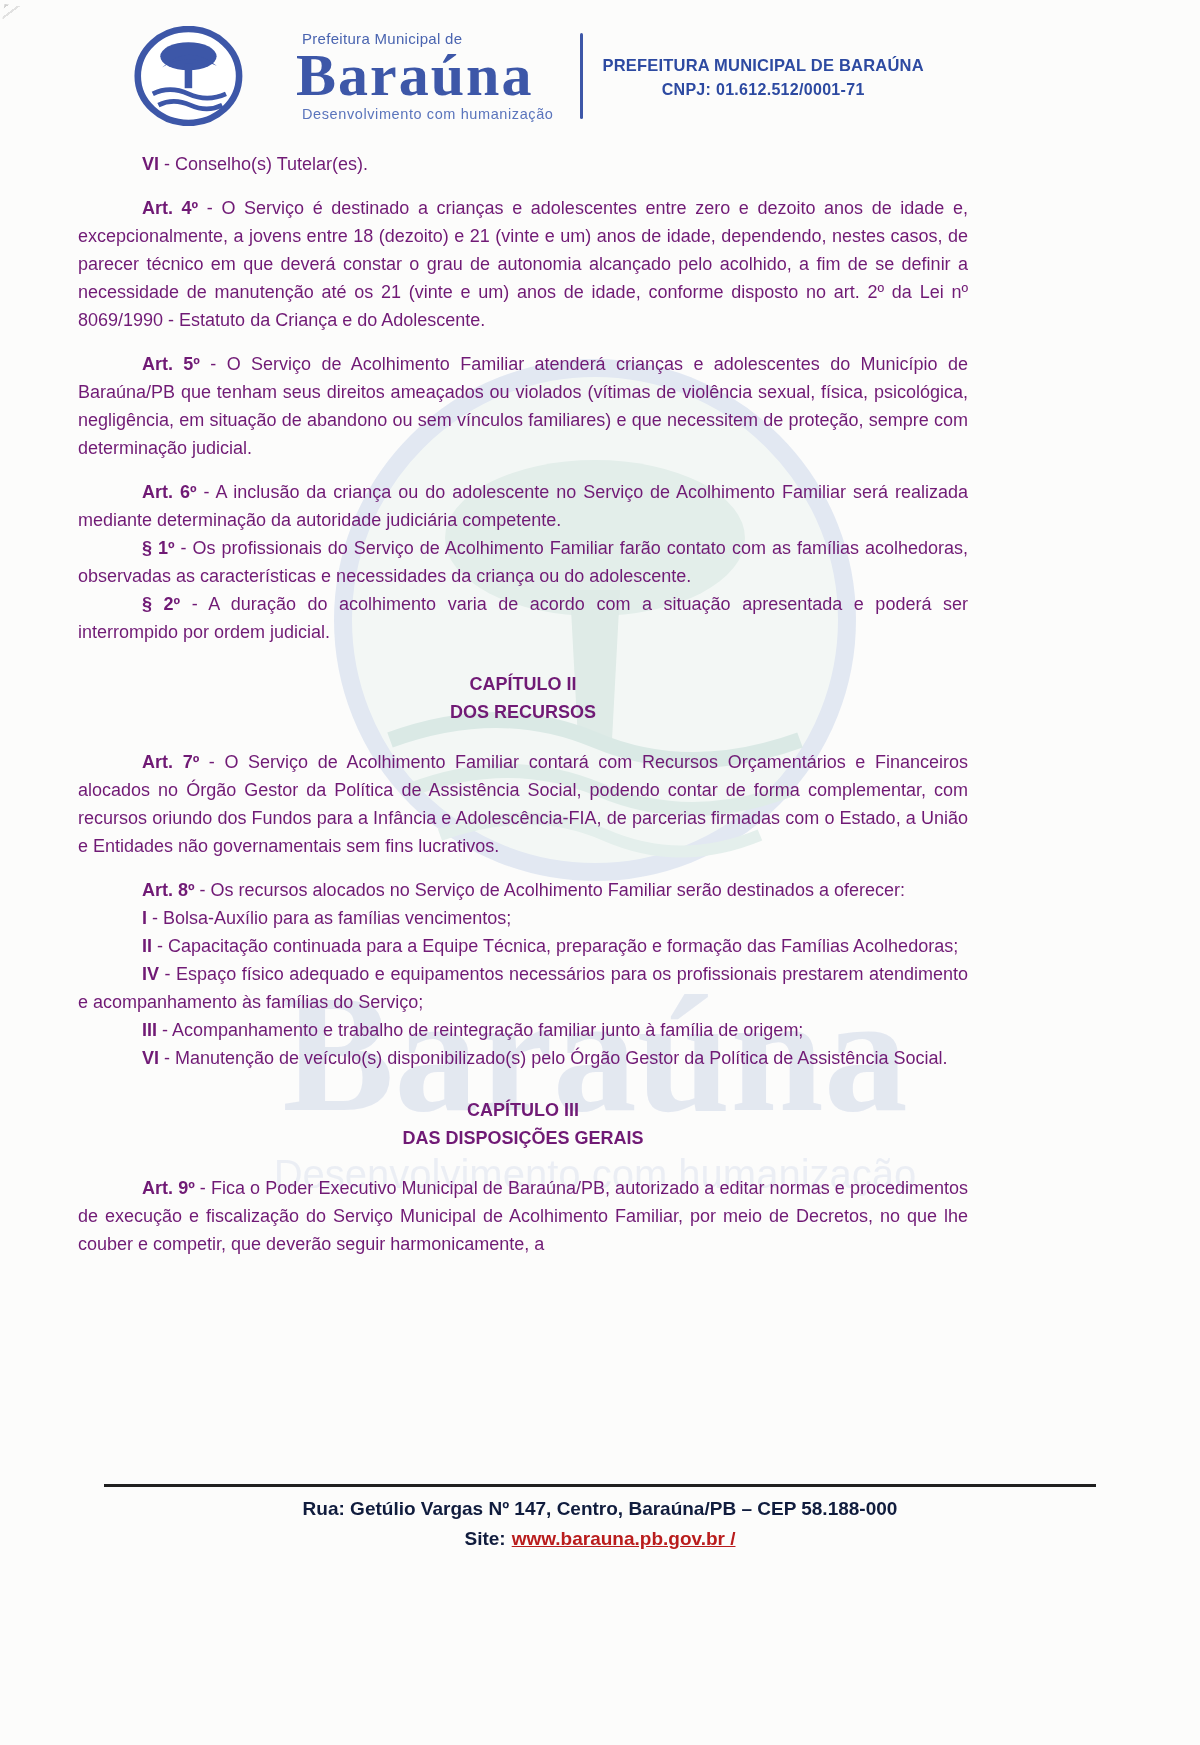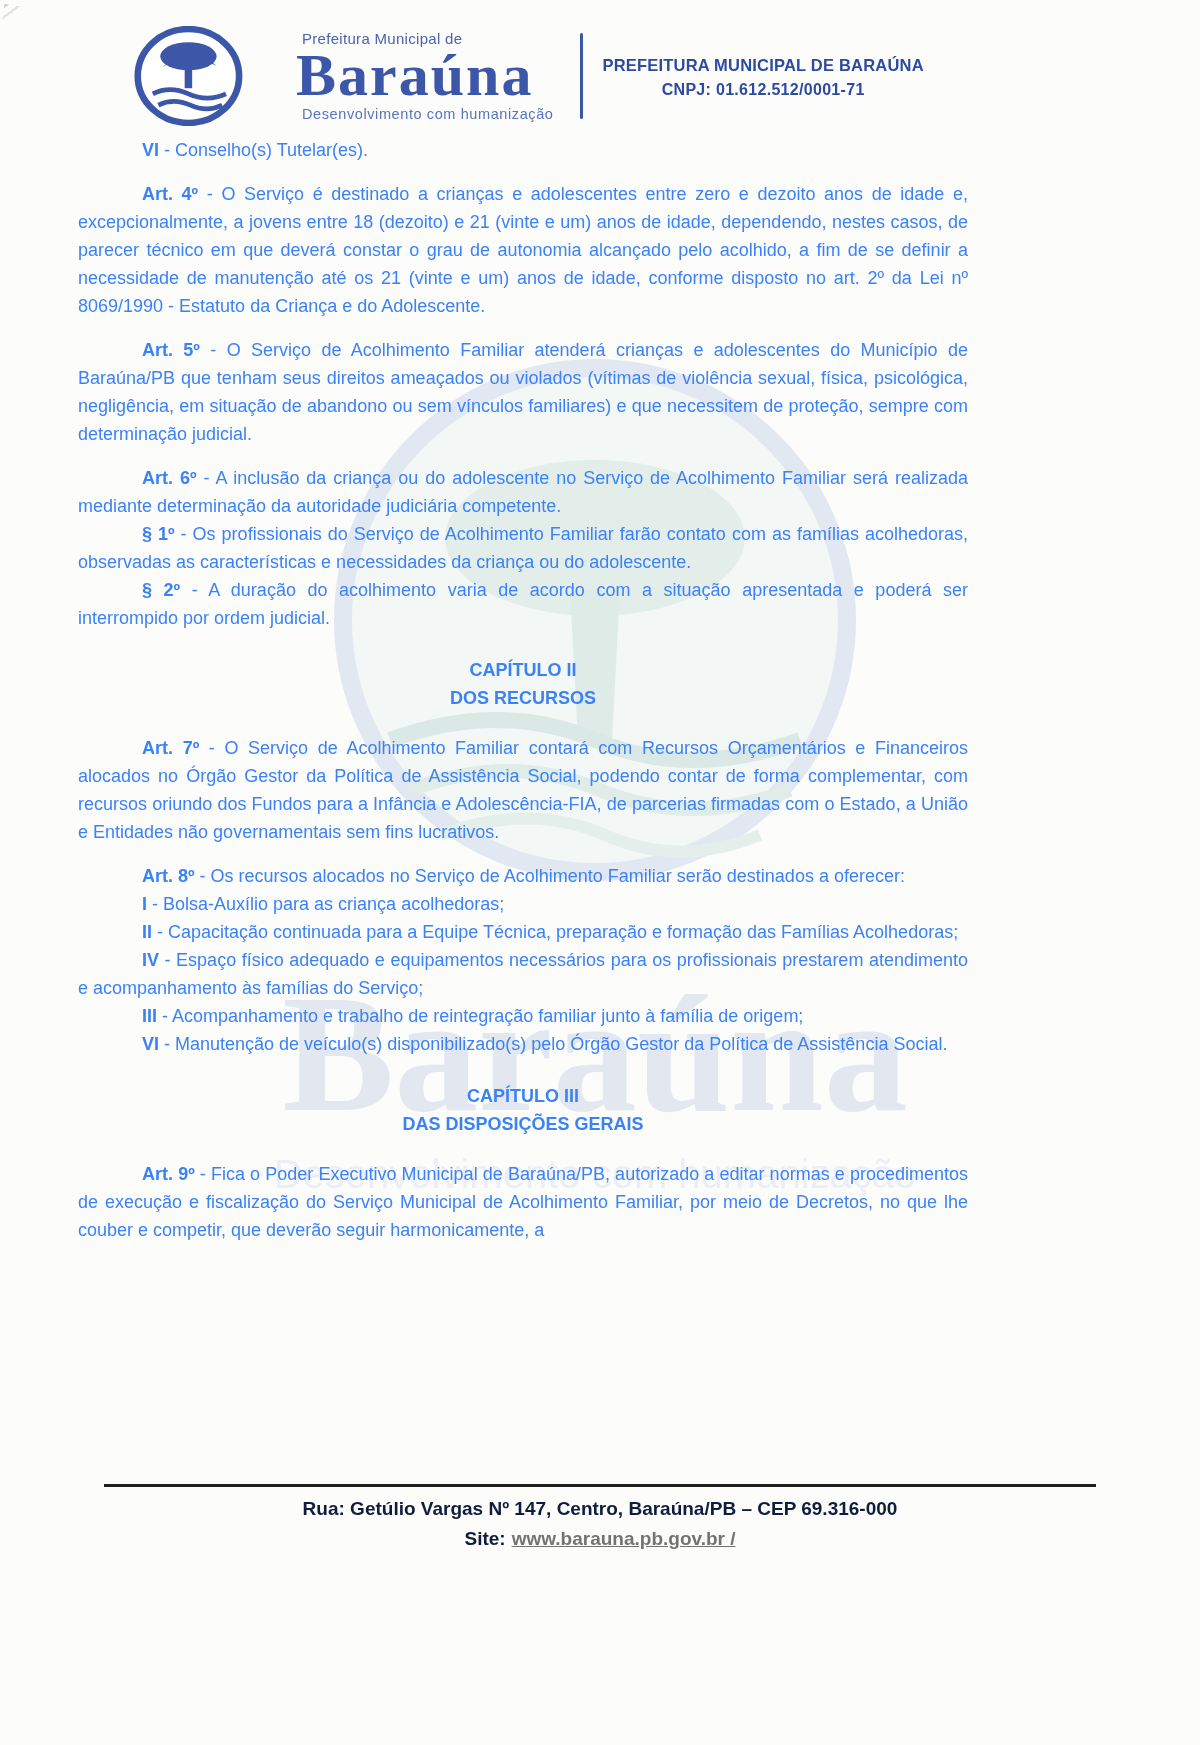--- a/index.html
+++ b/index.html
@@ -23,34 +23,34 @@
   .logo-name{font-family:"Liberation Serif",serif;font-weight:bold;font-size:60px;line-height:.95;
     color:#3d57a8;letter-spacing:2px;}
   .logo-tag{font-size:14.5px;color:#5a74bc;letter-spacing:.6px;margin-left:6px;margin-top:2px;}
   .header-divider{width:3px;height:86px;background:#3d57a8;margin:0 20px 0 26px;border-radius:2px;}
   .agency{text-align:center;color:#2d4aa1;font-weight:bold;line-height:1.55;padding-top:4px;}
   .agency-state{font-size:17px;letter-spacing:.4px;}
   .agency-muni{font-size:16.5px;letter-spacing:.2px;}
   .agency-cnpj{font-size:16px;letter-spacing:.3px;}
 
   
-  .content{position:absolute;top:136px;left:78px;width:890px;z-index:1;
-    color:#3b82f6;font-size:18px;line-height:28px;}
+  .content{position:absolute;top:150px;left:78px;width:890px;z-index:1;
+    color:#701a75;font-size:18px;line-height:28px;}
   .para{text-align:justify;text-indent:64px;margin:0;}
   .gap{margin-top:16px;}
   .lead{font-weight:bold;}
   .chapter{text-align:center;font-weight:bold;margin:24px 0 22px 0;}
 
   
   .footer-rule{position:absolute;left:104px;top:1484px;width:992px;height:3px;background:#1f1f1f;z-index:2;}
   .footer-address{position:absolute;top:1498px;left:0;width:100%;text-align:center;
     font-weight:bold;font-size:19px;color:#101c3d;z-index:2;}
   .footer-site{position:absolute;top:1528px;left:0;width:100%;text-align:center;
     font-weight:bold;font-size:19px;color:#101c3d;z-index:2;}
-  .site-url{color:#737373;text-decoration:underline;cursor:pointer;margin-left:6px;}
+  .site-url{color:#b91c1c;text-decoration:underline;cursor:pointer;margin-left:6px;}
 </style>
 </head>
 <body>
 
 <div class="page">
 
   <div class="scan-artifact"></div>
 
   <svg class="watermark" viewBox="0 0 920 940" aria-hidden="true">
     <circle cx="455" cy="300" r="252" fill="#e7f2ee" stroke="#bccbe6" stroke-width="18"></circle>
@@ -102,34 +102,34 @@
 
     <div class="chapter">
       <div>CAPÍTULO II</div>
       <div>DOS RECURSOS</div>
     </div>
 
     <p class="para"><b class="lead">Art. 7º</b><span> - O Serviço de Acolhimento Familiar contará com Recursos Orçamentários e Financeiros alocados no Órgão Gestor da Política de Assistência Social, podendo contar de forma complementar, com recursos oriundo dos Fundos para a Infância e Adolescência-FIA, de parcerias firmadas com o Estado, a União e Entidades não governamentais sem fins lucrativos.</span></p>
 
     <p class="para gap"><b class="lead">Art. 8º</b><span> - Os recursos alocados no Serviço de Acolhimento Familiar serão destinados a oferecer:</span></p>
 
-    <p class="para"><b class="lead">I</b><span> - Bolsa-Auxílio para as criança acolhedoras;</span></p>
+    <p class="para"><b class="lead">I</b><span> - Bolsa-Auxílio para as famílias vencimentos;</span></p>
     <p class="para"><b class="lead">II</b><span> - Capacitação continuada para a Equipe Técnica, preparação e formação das Famílias Acolhedoras;</span></p>
     <p class="para"><b class="lead">IV</b><span> - Espaço físico adequado e equipamentos necessários para os profissionais prestarem atendimento e acompanhamento às famílias do Serviço;</span></p>
     <p class="para"><b class="lead">III</b><span> - Acompanhamento e trabalho de reintegração familiar junto à família de origem;</span></p>
     <p class="para"><b class="lead">VI</b><span> - Manutenção de veículo(s) disponibilizado(s) pelo Órgão Gestor da Política de Assistência Social.</span></p>
 
     <div class="chapter">
       <div>CAPÍTULO III</div>
       <div>DAS DISPOSIÇÕES GERAIS</div>
     </div>
 
     <p class="para"><b class="lead">Art. 9º</b><span> - Fica o Poder Executivo Municipal de Baraúna/PB, autorizado a editar normas e procedimentos de execução e fiscalização do Serviço Municipal de Acolhimento Familiar, por meio de Decretos, no que lhe couber e competir, que deverão seguir harmonicamente, a</span></p>
 
   </main>
 
   <div class="footer-rule"></div>
-  <div class="footer-address">Rua: Getúlio Vargas Nº 147, Centro, Baraúna/PB – CEP 69.316-000</div>
+  <div class="footer-address">Rua: Getúlio Vargas Nº 147, Centro, Baraúna/PB – CEP 58.188-000</div>
   <div class="footer-site">
     <span>Site:</span><a class="site-url">www.barauna.pb.gov.br /</a>
   </div>
 
 </div>
 
 </body></html>

